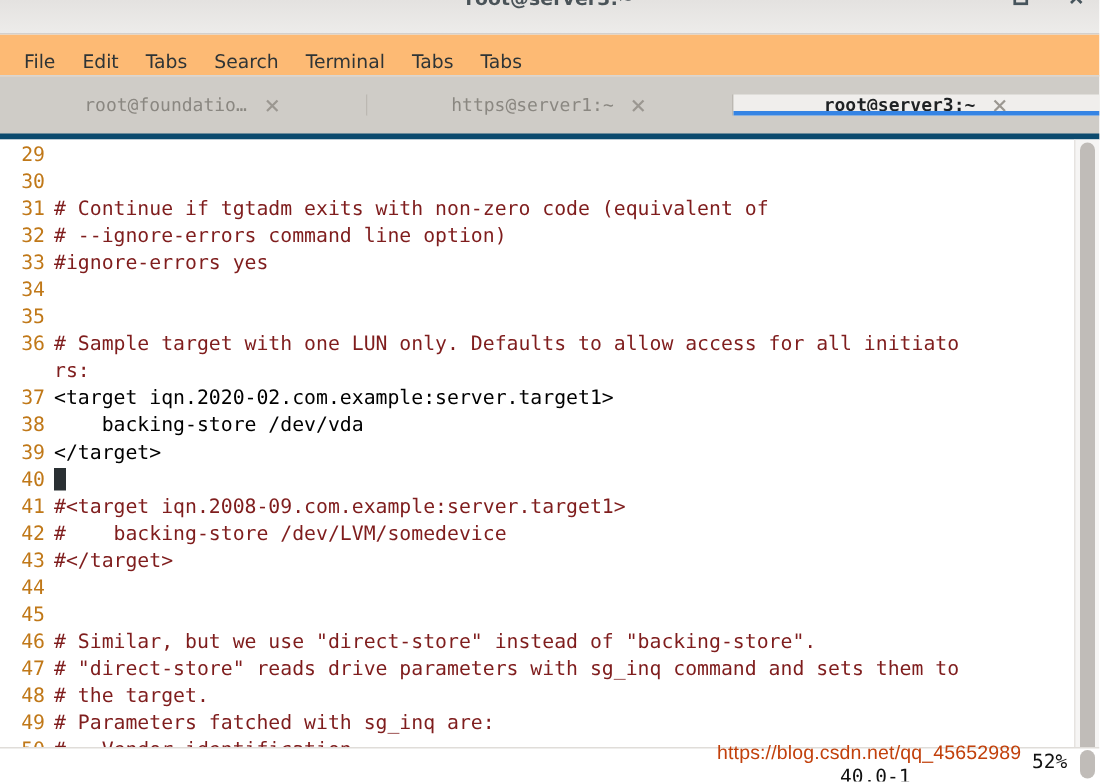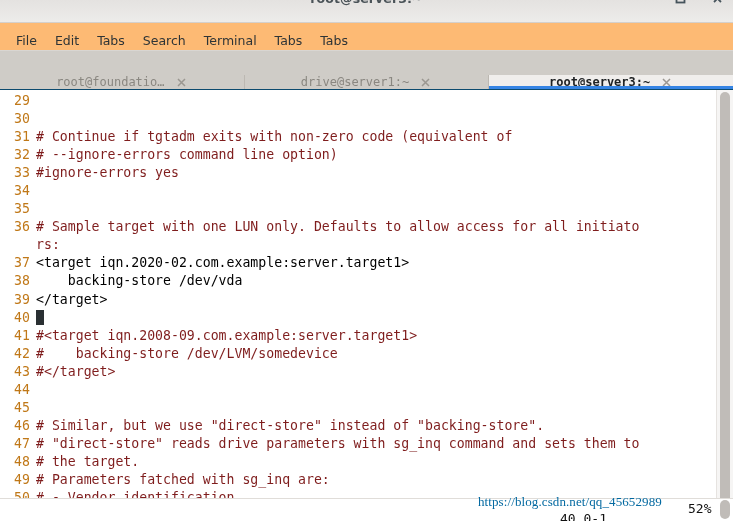--- a/index.html
+++ b/index.html
@@ -81,24 +81,24 @@
     cursor: default;
     line-height: 1;
     white-space: nowrap;
   }
 
   
   .tabbar {
     height: 38px;
     background: #cfccc7;
     display: flex;
-    align-items: flex-end;
-    flex: 0 0 auto;
-    position: relative;
-    border-bottom: 1px solid #0c4a6e;
+    align-items: center;
+    flex: 0 0 auto;
+    position: relative;
+    border-bottom: 4px solid #0c4a6e;
   }
   .tab {
     flex: 1 1 0;
     min-width: 0;
     display: flex;
     align-items: center;
     justify-content: center;
     gap: 10px;
     padding: 0 10px;
     font-size: 12.5px;
@@ -239,23 +239,23 @@
     height: 19px;
     background: #c0bcb8;
     border-radius: 5px;
   }
 
   
   .watermark {
     position: absolute;
     left: 478px;
     top: 494px;
-    font-family: Liberation Serif, serif;
+    font-family: Liberation Sans, sans-serif;
     font-size: 13px;
-    color: #0369a1;
+    color: #c2410c;
     white-space: nowrap;
     pointer-events: none;
     z-index: 50;
     letter-spacing: 0.1px;
   }
 </style>
 </head>
 <body>
 
 <div class="window">
@@ -296,21 +296,21 @@
     <div class="tab">
       <span class="tab-label">root@foundatio…</span>
       <span class="tab-close">
         <svg width="11" height="11" viewBox="0 0 11 11" aria-hidden="true">
           <path d="M2 2 L9 9 M9 2 L2 9" stroke="currentColor" stroke-width="1.5" fill="none"></path>
         </svg>
       </span>
     </div>
 
     <div class="tab">
-      <span class="tab-label">drive@server1:~</span>
+      <span class="tab-label">https@server1:~</span>
       <span class="tab-close">
         <svg width="11" height="11" viewBox="0 0 11 11" aria-hidden="true">
           <path d="M2 2 L9 9 M9 2 L2 9" stroke="currentColor" stroke-width="1.5" fill="none"></path>
         </svg>
       </span>
     </div>
 
 
     <div class="tab active">
       <span class="tab-label">root@server3:~</span>

